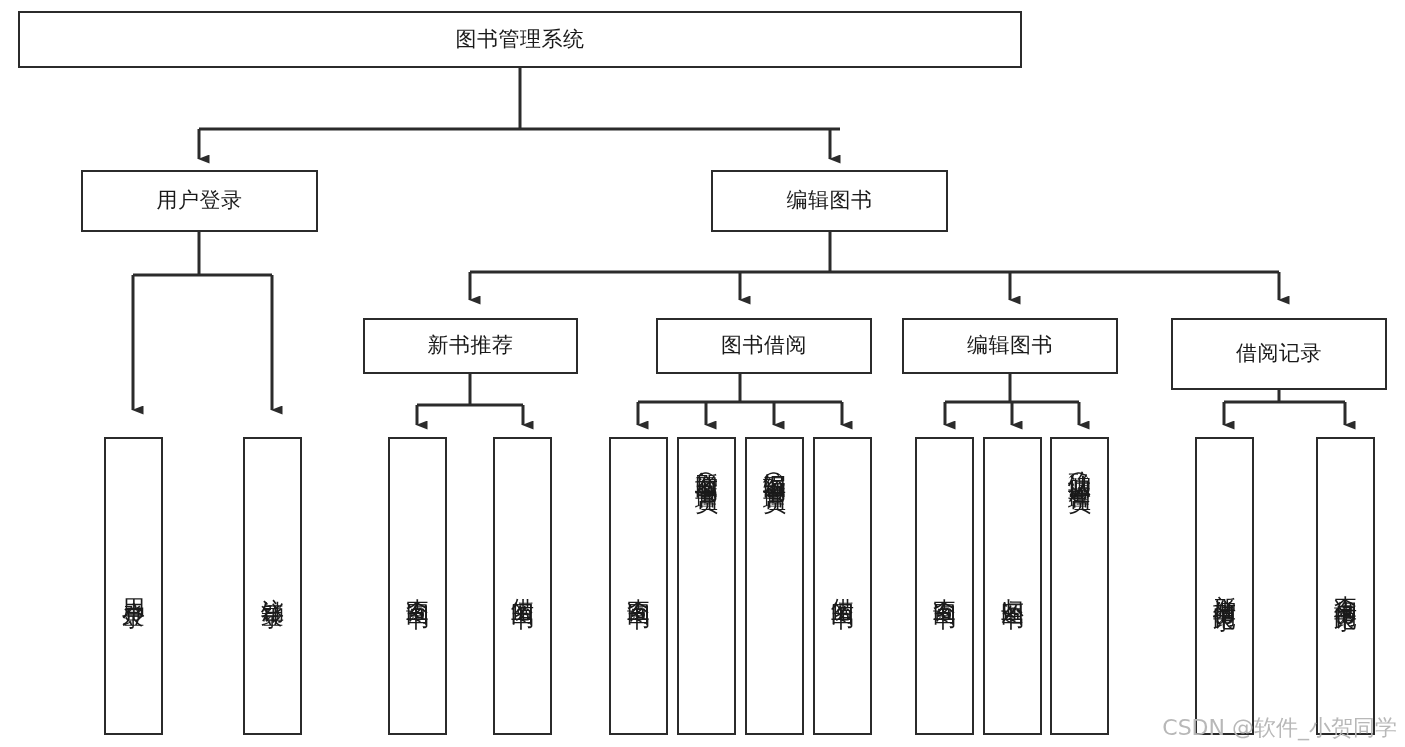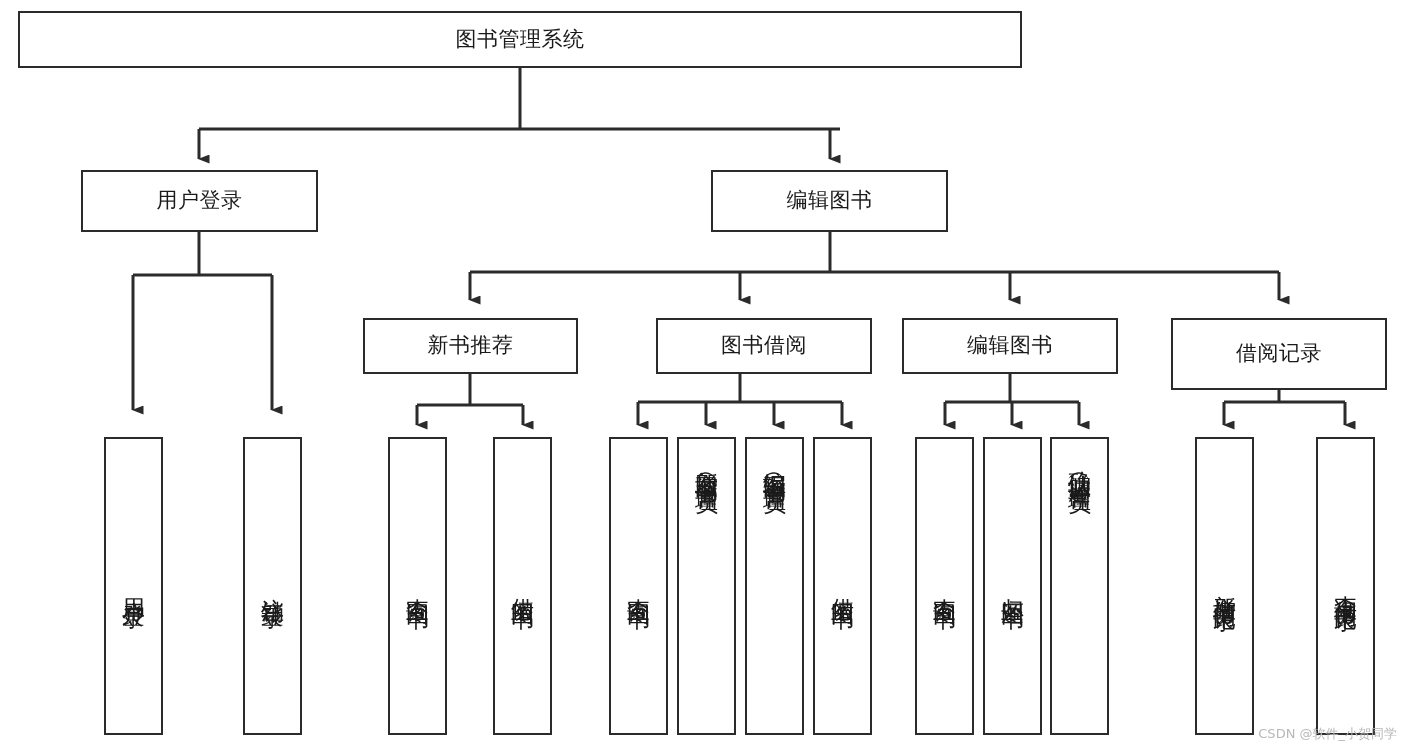--- a/index.html
+++ b/index.html
@@ -53,21 +53,21 @@
     line-height: 1;
   }
   .node.vertical.centered {
     align-items: center;
     padding-top: 0;
   }
   .watermark {
     position: absolute;
     right: 8px;
     bottom: 4px;
-    font-size: 13px;
+    font-size: 22px;
     color: #b8b8b8;
     z-index: 5;
     white-space: nowrap;
     font-family: "DejaVu Sans", "Liberation Sans", sans-serif;
   }
 </style>
 </head>
 <body>
 
 <div id="diagram-root">

